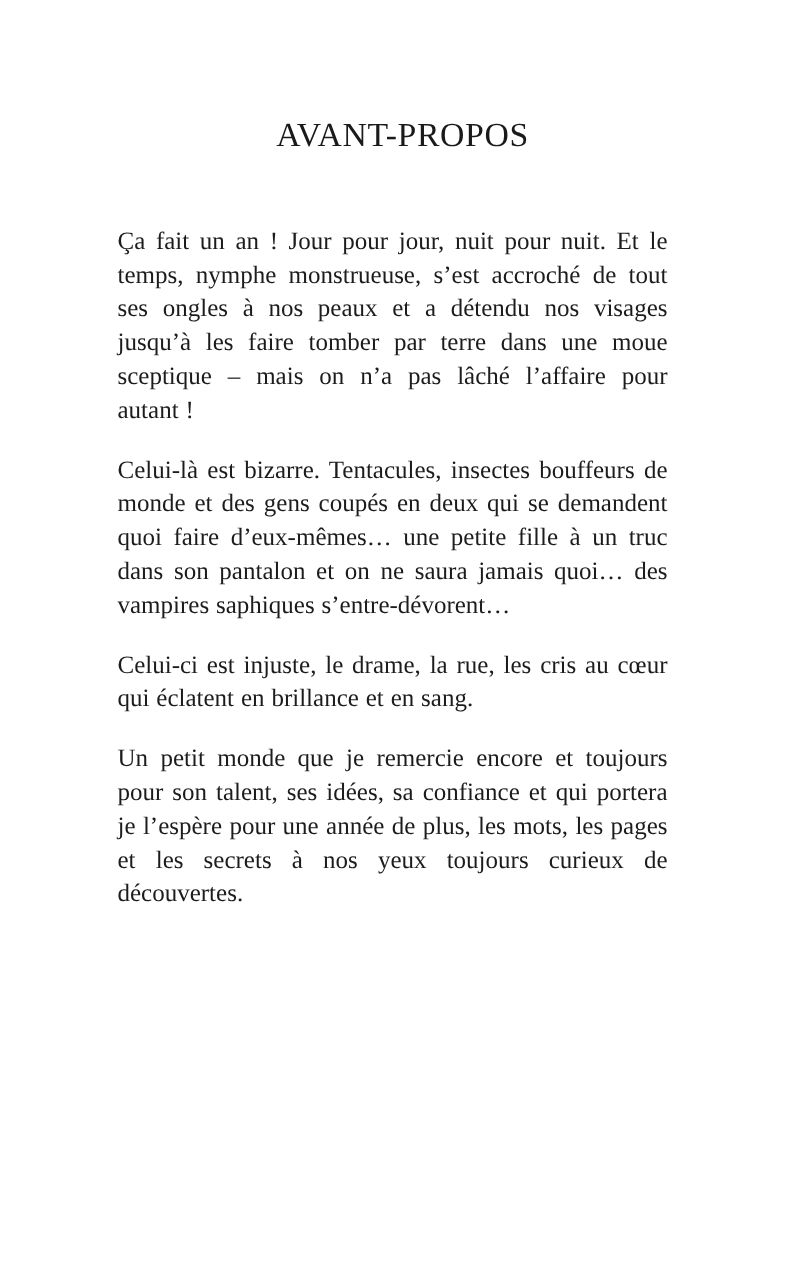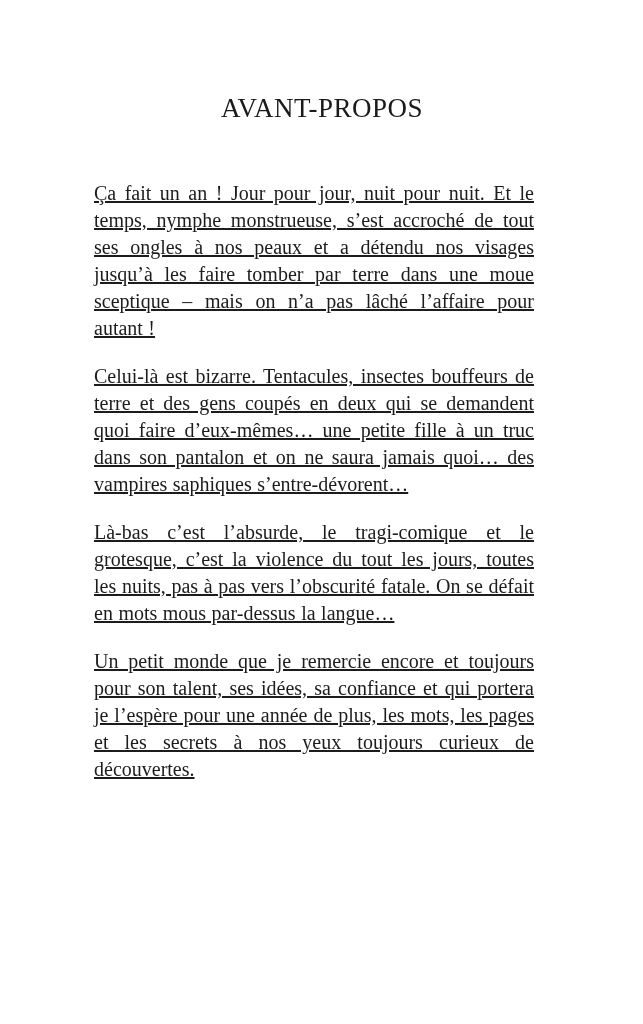--- a/index.html
+++ b/index.html
@@ -30,31 +30,30 @@
     letter-spacing: 0.5px;
     color: #1a1a1a;
   }
   .body-text p {
     margin: 0 16px 21px 0;
     font-size: 20px;
     line-height: 27px;
     text-align: justify;
     text-align-last: left;
     word-spacing: 0.5px;
-    text-decoration: underline;
   }
   .body-text p:last-child {
     margin-bottom: 0;
   }
 </style>
 </head>
 <body>
 
 <div class="page">
   <h1 class="page-title">AVANT-PROPOS</h1>
 
   <div class="body-text">
     <p>Ça fait un an&nbsp;! Jour pour jour, nuit pour nuit. Et le temps, nymphe monstrueuse, s’est accroché de tout ses ongles à nos peaux et a détendu nos visages jusqu’à les faire tomber par terre dans une moue sceptique – mais on n’a pas lâché l’affaire pour autant&nbsp;!</p>
-    <p>Celui-là est bizarre. Tentacules, insectes bouffeurs de terre et des gens coupés en deux qui se demandent quoi faire d’eux-mêmes… une petite fille à un truc dans son pantalon et on ne saura jamais quoi… des vampires saphiques s’entre-dévorent…</p>
-    <p>Là-bas c’est l’absurde, le tragi-comique et le grotesque, c’est la violence du tout les jours, toutes les nuits, pas à pas vers l’obscurité fatale. On se défait en mots mous par-dessus la langue…</p>
+    <p>Celui-là est bizarre. Tentacules, insectes bouffeurs de monde et des gens coupés en deux qui se demandent quoi faire d’eux-mêmes… une petite fille à un truc dans son pantalon et on ne saura jamais quoi… des vampires saphiques s’entre-dévorent…</p>
+    <p>Celui-ci est injuste, le drame, la rue, les cris au cœur qui éclatent en brillance et en sang.</p>
     <p>Un petit monde que je remercie encore et toujours pour son talent, ses idées, sa confiance et qui portera je l’espère pour une année de plus, les mots, les pages et les secrets à nos yeux toujours curieux de découvertes.</p>
   </div>
 </div>
 
 </body></html>

